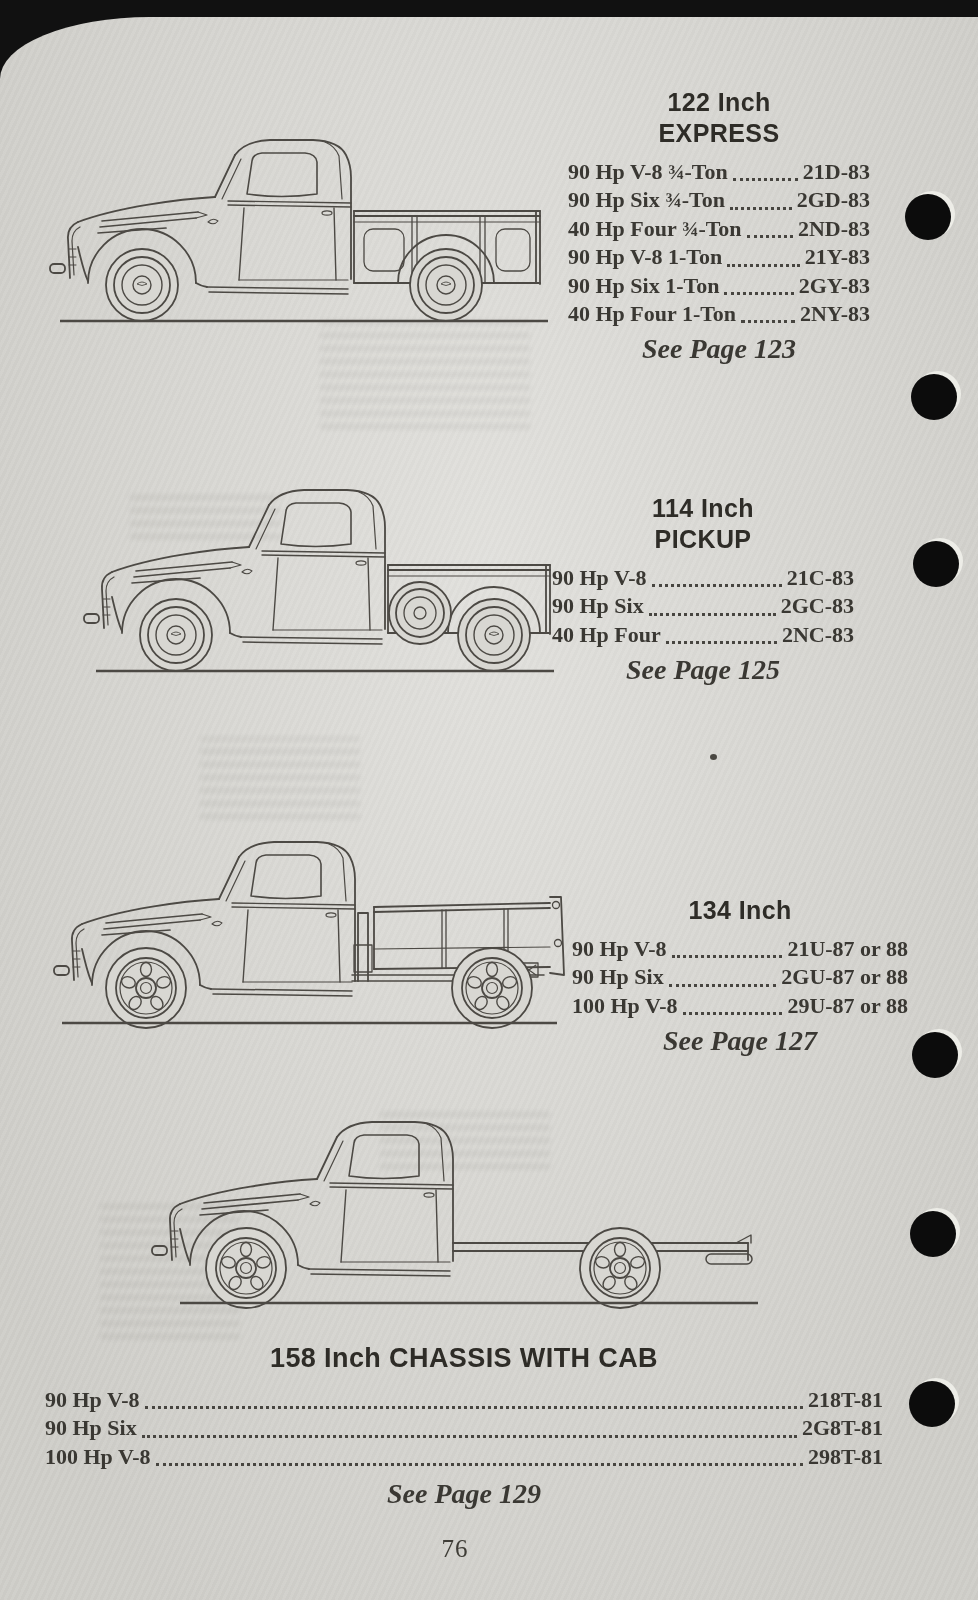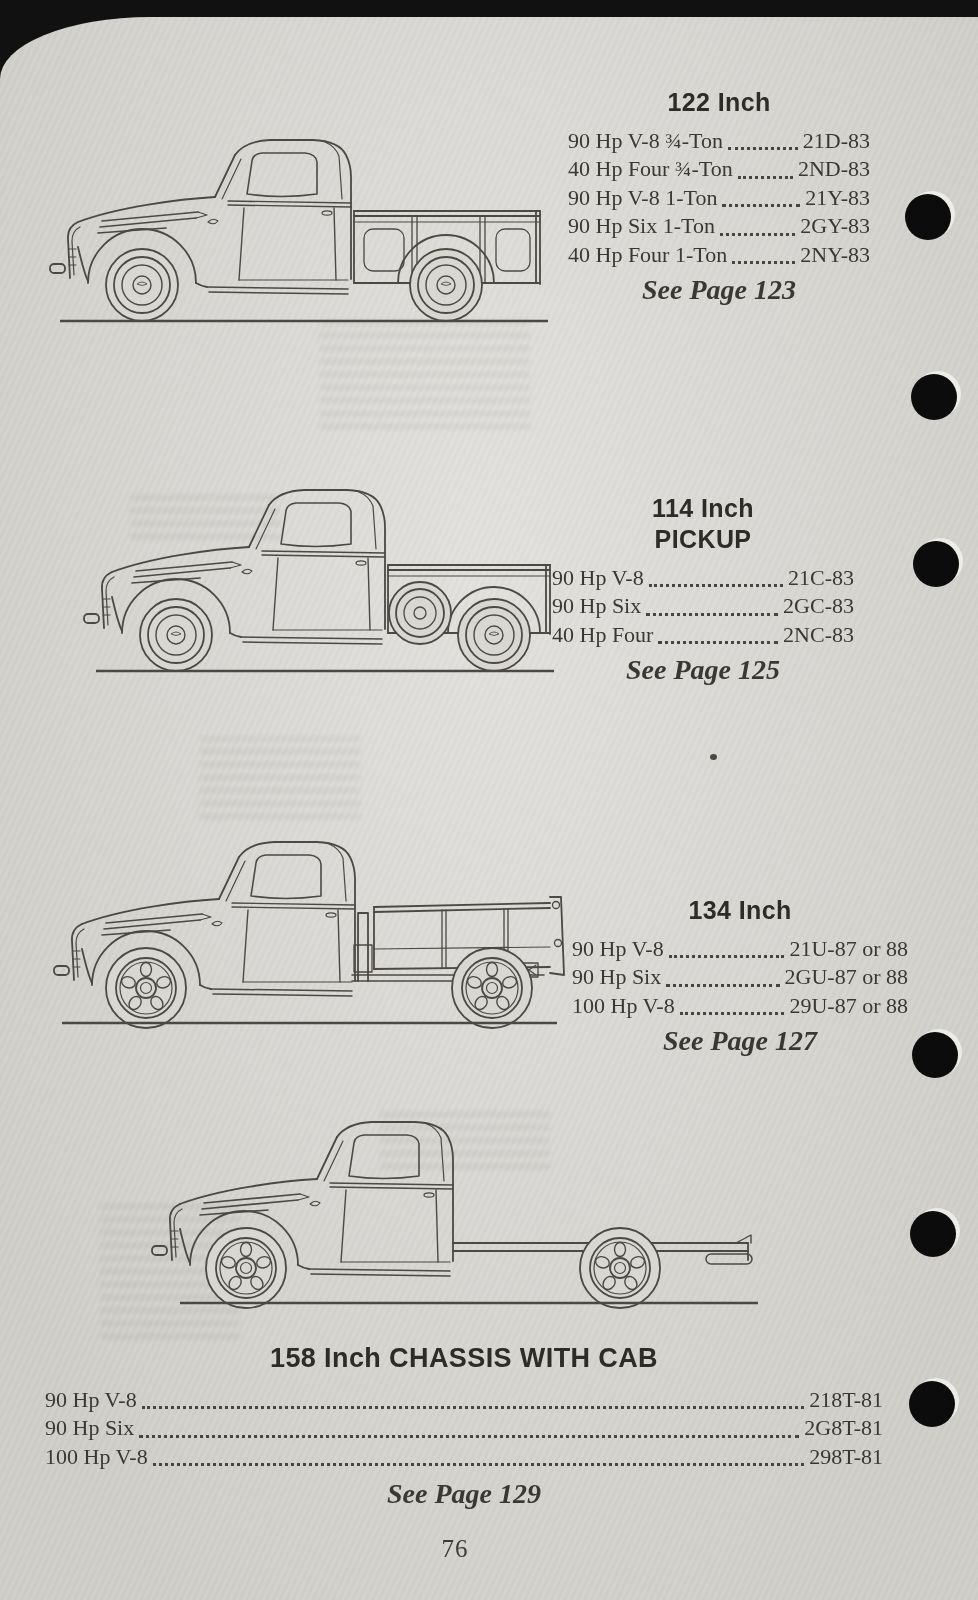--- a/index.html
+++ b/index.html
@@ -6,21 +6,21 @@
   body{width:978px;height:1600px;background:#111;position:relative;overflow:hidden;
        font-family:"Liberation Serif", serif;}
   .paper{position:absolute;inset:0;background:#d8d7d2;border-top-left-radius:150px 62px;
          background-image:
            radial-gradient(ellipse at 50% 35%, rgba(255,255,255,.25), rgba(0,0,0,.04) 85%),
            repeating-linear-gradient(115deg, rgba(255,255,255,.02) 0 3px, rgba(0,0,0,.018) 3px 6px); margin-top: 17px;}
   .sec{position:absolute;color:#33312c;}
   .h1,.h2{font-family:"Liberation Sans", sans-serif;font-weight:800;font-size:25px;
           text-align:center;color:#2e2c27;letter-spacing:.4px;line-height:31px;}
   .speclist{margin-top:9px;}
-  .spec-row{display:flex;align-items:baseline;font-weight:400;font-size:22px;
+  .spec-row{display:flex;align-items:baseline;font-weight:700;font-size:22px;
             line-height:28.4px;color:#3a3833;white-space:nowrap;text-align:center;}
   .lbl{flex:0 0 auto;}
   .code{flex:0 0 auto;}
   .leader{flex:1 1 auto;border-bottom:3px dotted #474540;height:0;
           margin:0 5px 5px 5px;align-self:flex-end;min-width:18px;}
   .see{font-style:italic;font-weight:700;font-size:28px;text-align:center;
        margin-top:5px;color:#3a3833;}
   .sec1{left:568px;top:70px;width:302px;}
   .sec2{left:552px;top:476px;width:302px;}
   .sec3{left:572px;top:878px;width:336px;}
@@ -165,25 +165,31 @@
       <rect x="556" y="157" width="46" height="10" rx="5" stroke-width="1.5"></rect>
       <path d="M586,146 L601,138 L601,146" stroke-width="1.4"></path>
     </g>
     <use href="#hwheel" transform="translate(96,171)"></use>
     <use href="#hwheel" transform="translate(470,171)"></use>
     <path d="M30,206 L608,206" stroke="#4c4944" stroke-width="2.4"></path>
   </svg>
 
   <div class="sec sec1">
     <div class="h1">122 Inch</div>
+    <div class="h2">EXPRESS</div>
     <div class="speclist">
       <div class="spec-row">
           <span class="lbl">90 Hp V-8 ¾-Ton</span>
           <span class="leader"></span>
           <span class="code">21D-83</span>
+        </div>
+      <div class="spec-row">
+          <span class="lbl">90 Hp Six ¾-Ton</span>
+          <span class="leader"></span>
+          <span class="code">2GD-83</span>
         </div>
       <div class="spec-row">
           <span class="lbl">40 Hp Four ¾-Ton</span>
           <span class="leader"></span>
           <span class="code">2ND-83</span>
         </div>
       <div class="spec-row">
           <span class="lbl">90 Hp V-8 1-Ton</span>
           <span class="leader"></span>
           <span class="code">21Y-83</span>

